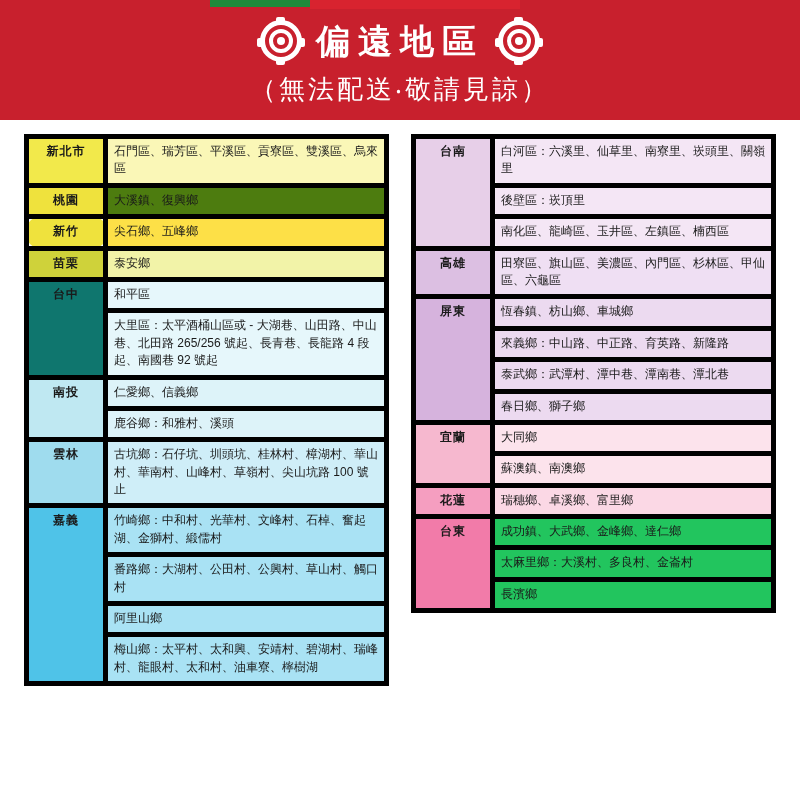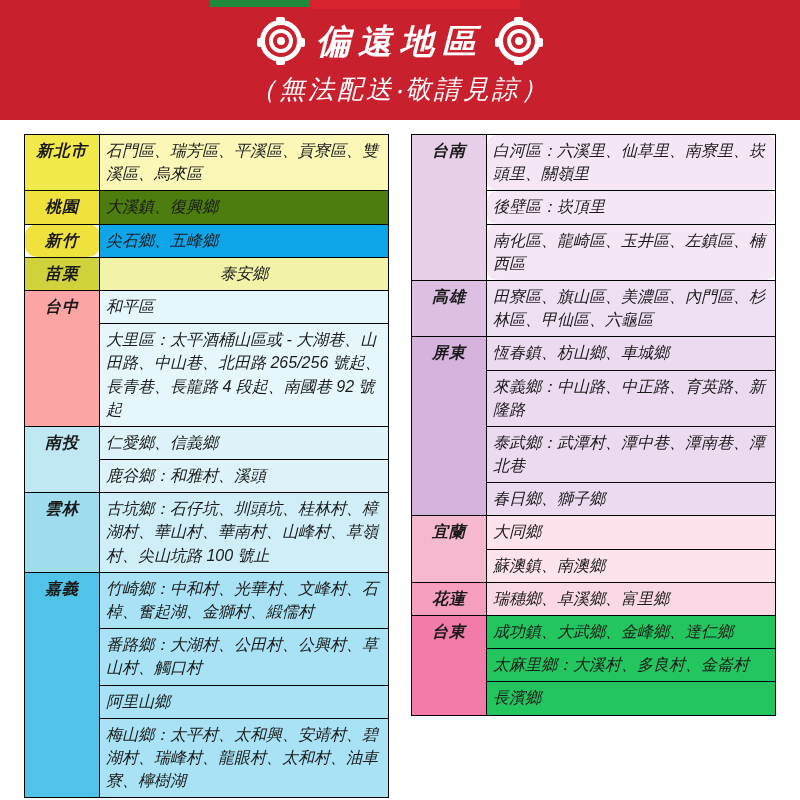--- a/index.html
+++ b/index.html
@@ -2,21 +2,21 @@
 <html><head>
 <meta charset="utf-8">
 <style>
   html,body{margin:0;padding:0;}
   body{
     width:800px;height:800px;
     background:#ffffff;
     font-family:"Liberation Sans", sans-serif;
     overflow:hidden;
   }
-  .page{position:relative;width:800px;height:800px;box-sizing:border-box;font-style:italic;}
+  .page{position:relative;width:800px;height:800px;box-sizing:border-box;}
 
   
   .header{
     position:relative;
     height:120px;
     background:#c8202d;
     color:#ffffff;
     overflow:hidden;
   }
   .header .greenbar{
@@ -69,24 +69,24 @@
     gap:22px;
     box-sizing:border-box;
   }
   .col{flex:1;}
   table.rg{
     border-collapse:collapse;
     width:100%;
     table-layout:fixed;
   }
   table.rg td{
-    border:1px solid #000000;
+    border:5px solid #000000;
     vertical-align:top;
     padding:4px 6px 5px 6px;
-    font-size:16px;
+    font-size:12px;
     line-height:1.45;
     color:#1a1a1a;
   }
   td.lab{
     width:62px;
     text-align:center;
     font-weight:bold;
     white-space:nowrap;
     letter-spacing:1px;
     padding:4px 2px;
@@ -94,24 +94,24 @@
   td.val{
     background:#ffffff;
   }
 
   
   .c-ntp td.lab{background:#f2e94b;}
   .c-ntp td.val{background:#faf7b7;}
   .c-ty  td.lab{background:#efe23d;}
   .c-ty  td.val{background:#4d7c0f;}
   .c-hc  td.lab{background:#efe23d;border-radius:12px;}
-  .c-hc  td.val{background:#0ea5e9;}
+  .c-hc  td.val{background:#fde047;}
   .c-ml  td.lab{background:#cfd23a;}
-  .c-ml  td.val{background:#f2f3a8;text-align:center;}
-  .c-tc  td.lab{background:#fca5a5;}
+  .c-ml  td.val{background:#f2f3a8;}
+  .c-tc  td.lab{background:#0f766e;}
   .c-tc  td.val{background:#e6f7fb;}
   .c-nt  td.lab{background:#bfe8f2;}
   .c-nt  td.val{background:#ddf3f9;}
   .c-yl  td.lab{background:#9fdcee;}
   .c-yl  td.val{background:#cfeef8;margin-top:24px;}
   .c-cy  td.lab{background:#4fc3e8;margin-top:48px;}
   .c-cy  td.val{background:#a9e2f4;}
 
   
   .c-tn td.lab{background:#e7cfe8;}

